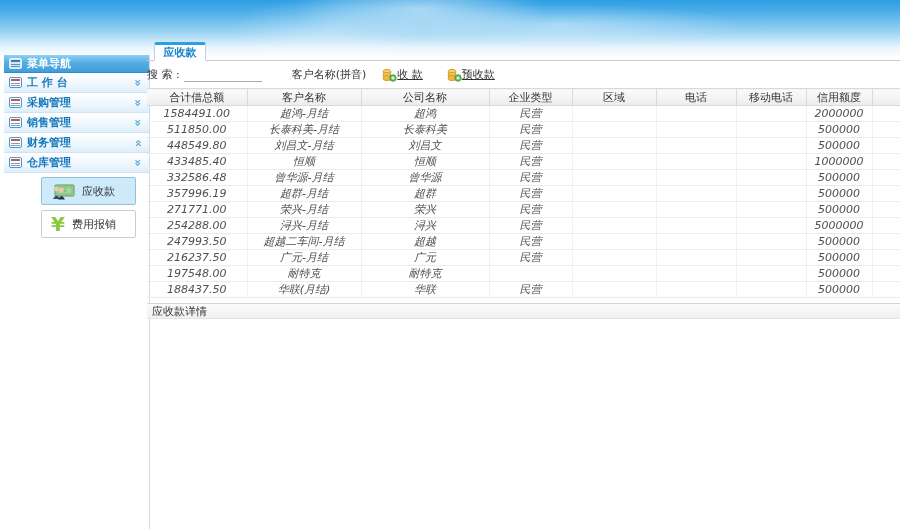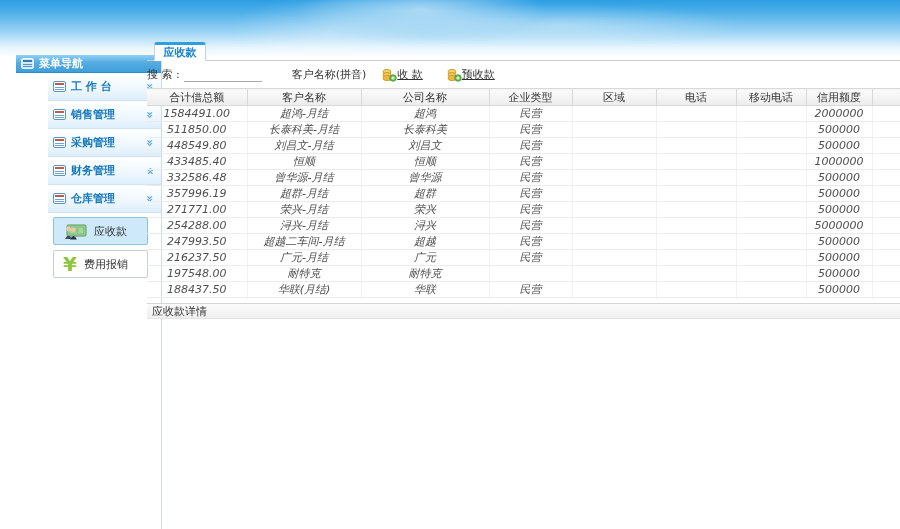--- a/index.html
+++ b/index.html
@@ -10,28 +10,28 @@
   
   .banner { position:absolute; top:0; left:0; width:900px; height:58px;
     background:linear-gradient(180deg,#2d9ee3 0%,#4fb0e9 22%,#9bd3f3 55%,#e7f5fd 82%,#ffffff 100%); }
   .banner::before { content:""; position:absolute; inset:0;
     background:
       radial-gradient(ellipse 180px 40px at 420px 10px, rgba(255,255,255,.55), rgba(255,255,255,0) 70%),
       radial-gradient(ellipse 260px 30px at 560px 25px, rgba(255,255,255,.35), rgba(255,255,255,0) 70%),
       radial-gradient(ellipse 140px 50px at 330px 30px, rgba(255,255,255,.30), rgba(255,255,255,0) 70%); }
 
   
-  .sidebar { position:absolute; top:55px; left:16px; width:146px; height:474px;
+  .sidebar { position:absolute; top:55px; left:4px; width:146px; height:474px;
     background:#fff; border-right:1px solid #cfdce6; }
   .nav-header { height:18px; display:flex; align-items:center; gap:5px; padding-left:5px;
     background:linear-gradient(180deg,#8fd0f4 0%,#55ace1 45%,#3f9edb 100%);
     border-bottom:1px solid #2e8cc8; color:#fff; font-weight:bold; }
-  .nav-item { height:28px; display:flex; align-items:center; gap:5px; padding:0 7px 0 5px;
+  .nav-item { height:20px; display:flex; align-items:center; gap:5px; padding:0 7px 0 5px;
     background:linear-gradient(180deg,#ffffff 0%,#eef7fd 60%,#ddeefb 100%);
-    border-bottom:1px solid #cfe3f2; color:#1779bd; font-weight:bold; cursor:pointer;margin-left:32px; }
+    border-bottom:1px solid #cfe3f2; color:#1779bd; font-weight:bold; cursor:pointer; }
   .chev { margin-left:auto; color:#55a8dc; font-size:12px; line-height:1;
     transform:rotate(90deg); font-weight:bold; }
   .chev.up { transform:rotate(-90deg); }
   .chev::before { content:"\00BB"; }
   .list-icon { width:13px; height:11px; border:1px solid #5a94c4; border-radius:2px;
     background:#fdfdfd; position:relative; flex:0 0 13px; }
   .list-icon::before { content:""; position:absolute; left:1px; right:1px; top:1px; height:2px;
     background:#c05a4a; }
   .list-icon::after { content:""; position:absolute; left:1px; right:1px; top:5px; height:1px;
     background:#6fa5cf; box-shadow:0 2px 0 #6fa5cf; }
@@ -93,26 +93,26 @@
       <span>菜单导航</span>
     </div>
 
     <div class="nav-item">
       <span class="list-icon"></span>
       <span>工 作 台</span>
       <span class="chev"></span>
     </div>
     <div class="nav-item">
       <span class="list-icon"></span>
+      <span>采购管理</span>
+      <span class="chev"></span>
+    </div>
+    <div class="nav-item">
+      <span class="list-icon"></span>
       <span>销售管理</span>
-      <span class="chev"></span>
-    </div>
-    <div class="nav-item">
-      <span class="list-icon"></span>
-      <span>采购管理</span>
       <span class="chev"></span>
     </div>
     <div class="nav-item">
       <span class="list-icon"></span>
       <span>财务管理</span>
       <span class="chev up"></span>
     </div>
     <div class="nav-item">
       <span class="list-icon"></span>
       <span>仓库管理</span>

